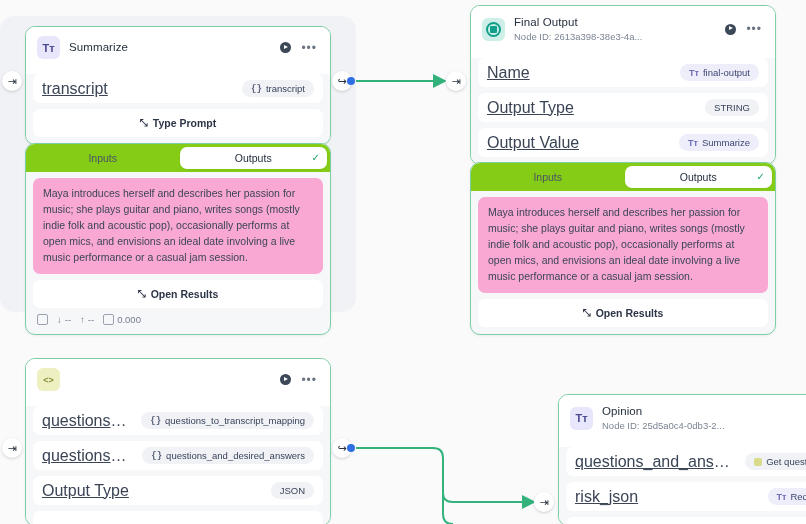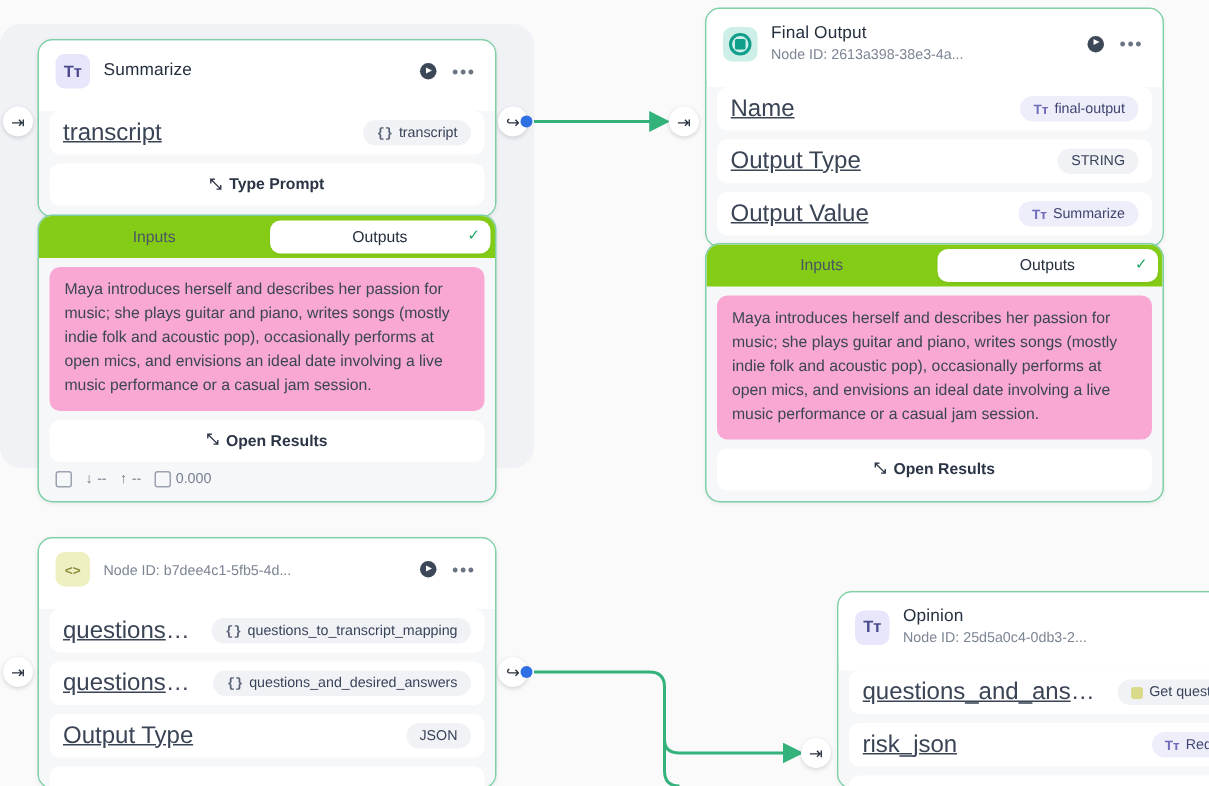--- a/index.html
+++ b/index.html
@@ -273,24 +273,20 @@
         <span class="expand-ico">⤢</span>
         <span>Open Results</span>
       </div>
     </div>
   </div>
 
   <div class="node" style="left:25px;top:358px;height:166px;">
     <div class="node-head">
       <div class="node-ico ico-olive" style="font-size:9px;">&lt;&gt;</div>
       <div class="node-titles">
-        <div class="node-sub">
-          <span>Node ID:</span>
-          <span>b7dee4c1-5fb5-4d...</span>
-        </div>
       </div>
       <div class="head-actions">
         <span class="play-btn"></span>
         <span class="dots">•••</span>
       </div>
     </div>
     <div class="rows">
       <div class="row">
         <span class="row-label">questions_to_transcript_mapping</span>
         <span class="pill plain">

